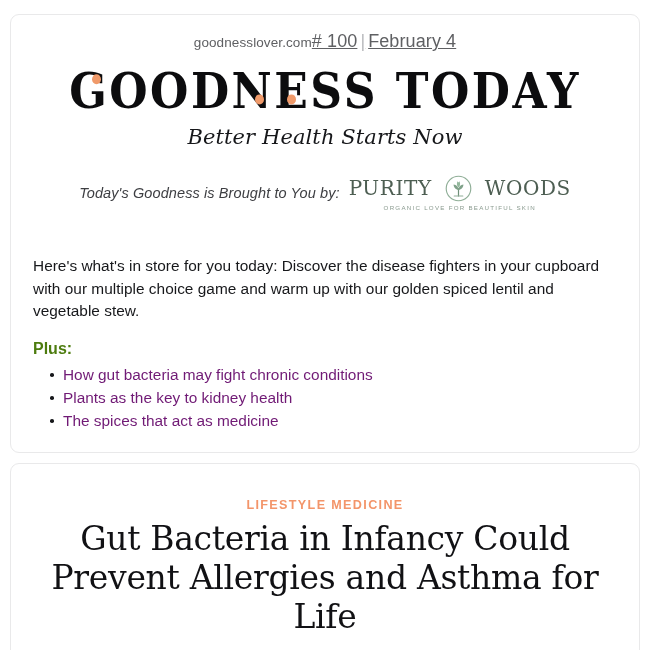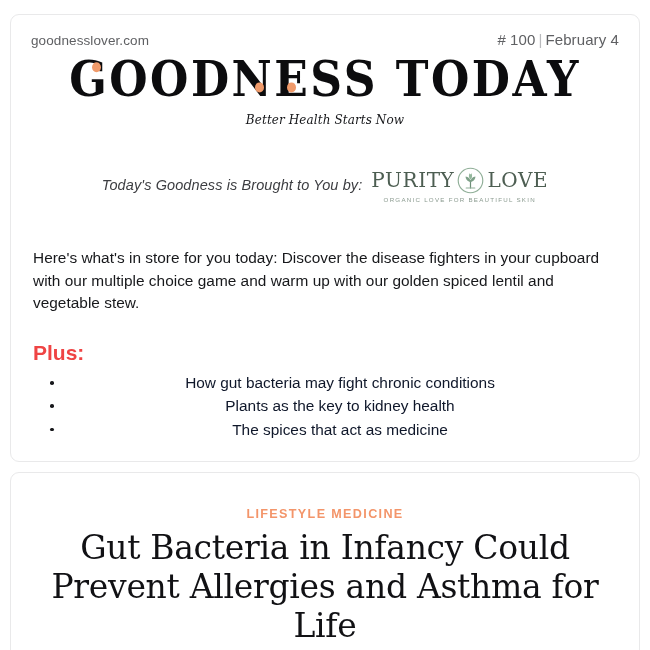--- a/index.html
+++ b/index.html
@@ -39,46 +39,47 @@
 
   .card-bottom {
     margin-top: 10px;
     height: 286px;
   }
 
   
   .masthead-bar {
     display: flex;
     align-items: baseline;
-    justify-content: space-between;
+    justify-content: center;
     padding: 16px 20px 0 20px;
   }
 
   .site-url {
     font-size: 13.5px;
     color: #5f6063;
     letter-spacing: 0.1px;
     font-family: "Liberation Sans", sans-serif;
   }
 
   .issue-meta {
-    font-size: 15px;
+    font-size: 18px;
     color: #5f6063;
     letter-spacing: 0.1px;
     white-space: nowrap;
+    text-decoration: underline;
   }
   .issue-sep {
     color: #b9babd;
     padding: 0 3px;
   }
 
   
   .masthead {
     text-align: center;
-    margin-top: 8px;
+    margin-top: 16px;
     position: relative;
   }
 
   .masthead-title {
     font-family: "DejaVu Serif", "Liberation Serif", serif;
     font-weight: 700;
     font-size: 44px;
     letter-spacing: 2.5px;
     color: #0c0c0e;
     line-height: 1.04;
@@ -96,32 +97,32 @@
     border-radius: 50%;
     background: #f09a6a;
   }
   .dot-g  { left: 23px;  top: 8px; }
   .dot-s1 { left: 186px; top: 26px; }
   .dot-s2 { left: 218px; top: 26px; }
 
   .masthead-tagline {
     font-family: "DejaVu Serif", "Liberation Serif", serif;
     font-style: italic;
-    font-size: 12px;
+    font-size: 21px;
     color: #16171a;
     margin-top: 11px;
     letter-spacing: 0.1px;
   }
 
   
   .sponsor-row {
     display: flex;
     align-items: center;
     justify-content: center;
-    margin-top: 40px;
+    margin-top: 26px;
     gap: 9px;
   }
 
   .sponsor-label {
     font-family: "Liberation Sans", sans-serif;
     font-style: italic;
     font-size: 14.5px;
     color: #3d3e42;
     letter-spacing: 0.1px;
   }
@@ -129,21 +130,21 @@
   .sponsor-logo {
     display: flex;
     flex-direction: column;
     align-items: center;
     line-height: 1;
   }
 
   .sponsor-logo-main {
     display: flex;
     align-items: center;
-    gap: 2px;
+    gap: 12px;
   }
 
   .sponsor-word {
     font-family: "DejaVu Serif", "Liberation Serif", serif;
     font-size: 20px;
     letter-spacing: 0.6px;
     color: #4d5e52;
     font-weight: 400;
   }
 
@@ -171,39 +172,38 @@
 
   .intro-para {
     font-size: 15.4px;
     line-height: 1.47;
     color: #17181b;
     letter-spacing: 0.02px;
     margin-top: 44px;
   }
 
   .plus-label {
-    font-size: 21px;
+    font-size: 16px;
     line-height: 1.45;
-    color: #ef4444;
+    color: #4d7c0f;
     font-weight: 700;
-    margin-top: 23px;
+    margin-top: 14px;
   }
 
   .plus-list {
     list-style: none;
     margin-top: 3px;
   }
 
   .plus-list li {
     font-size: 15.4px;
     line-height: 1.5;
-    color: #0f172a;
+    color: #701a75;
     position: relative;
     padding-left: 30px;
-    text-align: center;
   }
 
   .plus-list li::before {
     content: "";
     position: absolute;
     left: 17px;
     top: 10px;
     width: 3.6px;
     height: 3.6px;
     border-radius: 50%;
@@ -341,21 +341,21 @@
           <svg class="sponsor-emblem" viewBox="0 0 40 40">
             <circle cx="20" cy="20" r="18.2" fill="none" stroke="#8fae97" stroke-width="1.7"></circle>
             <path d="M20 31 L20 20" stroke="#6e8f78" stroke-width="1.8" stroke-linecap="round" fill="none"></path>
             <path d="M20 22.5 C15.5 21.5 12.5 18 12.8 14.2 C16.8 14.6 19.6 17.4 20 21.4 Z" fill="#7fa189"></path>
             <path d="M20 22.5 C24.5 21.5 27.5 18 27.2 14.2 C23.2 14.6 20.4 17.4 20 21.4 Z" fill="#7fa189"></path>
             <path d="M20 18.5 C17.6 16.4 16.8 12.6 18.6 9.2 C21.2 11.4 21.9 15 20.6 18.2 Z" fill="#93b79c"></path>
             <path d="M20 18.5 C22.4 16.4 23.2 12.6 21.4 9.2 C18.8 11.4 18.1 15 19.4 18.2 Z" fill="#93b79c"></path>
             <path d="M13.5 31 L26.5 31" stroke="#8fae97" stroke-width="1.5" stroke-linecap="round"></path>
           </svg>
 
-          <span class="sponsor-word">LOVE</span>
+          <span class="sponsor-word">WOODS</span>
         </span>
         <span class="sponsor-tagline">ORGANIC LOVE FOR BEAUTIFUL SKIN</span>
       </span>
     </div>
 
     <div class="intro">
       <p class="intro-para">Here's what's in store for you today: Discover the disease fighters in your cupboard with our multiple choice game and warm up with our golden spiced lentil and vegetable stew.</p>
 
       <div class="plus-label">Plus:</div>
 

